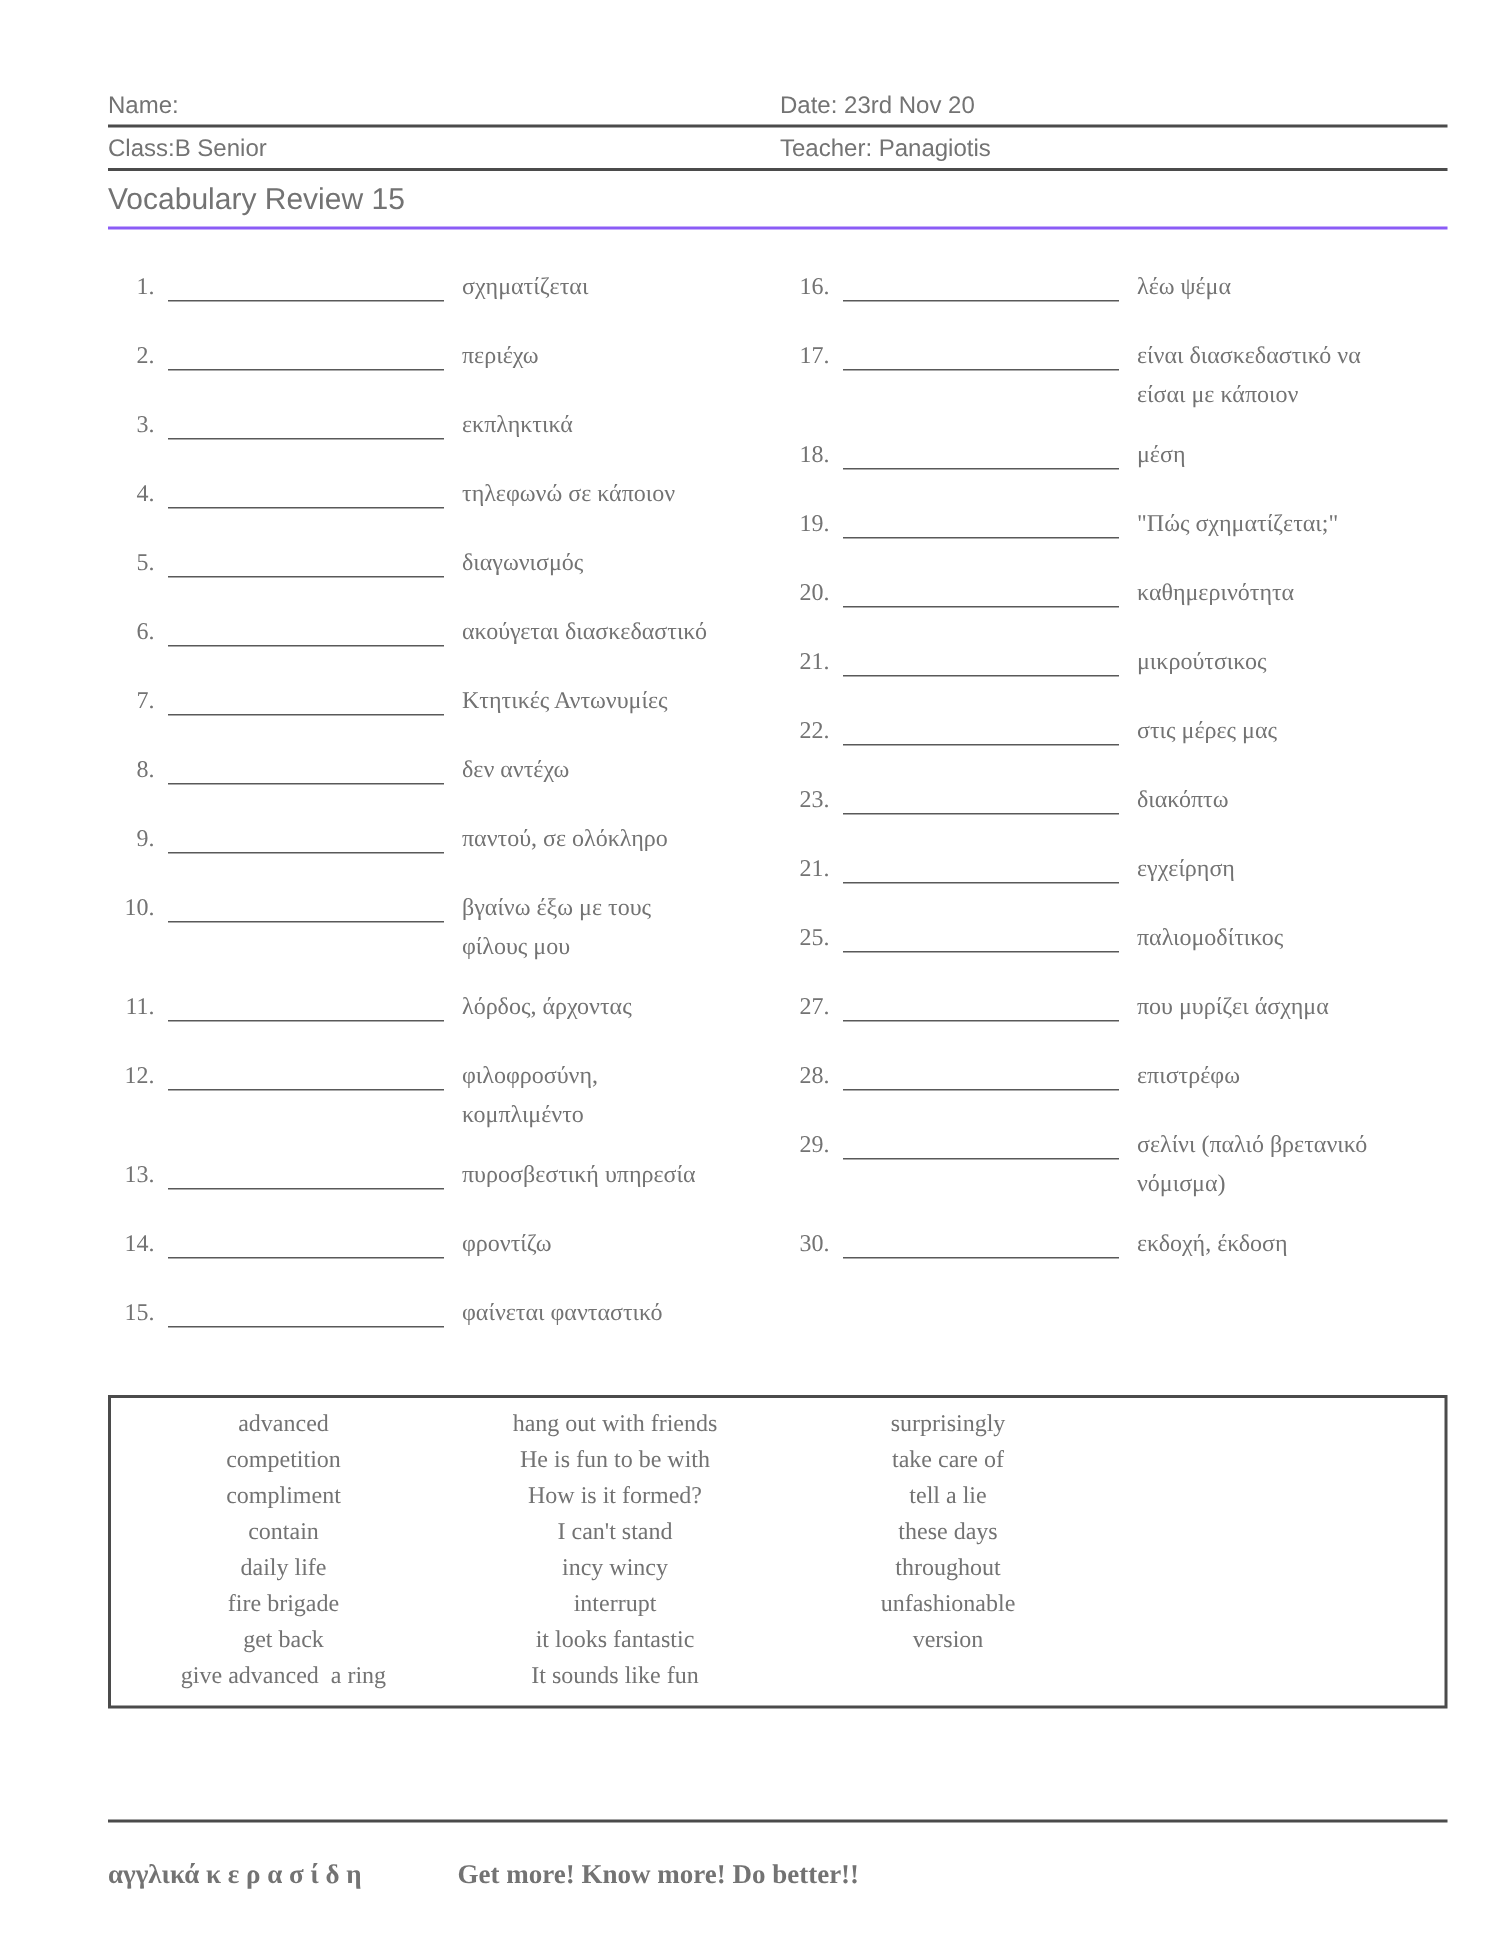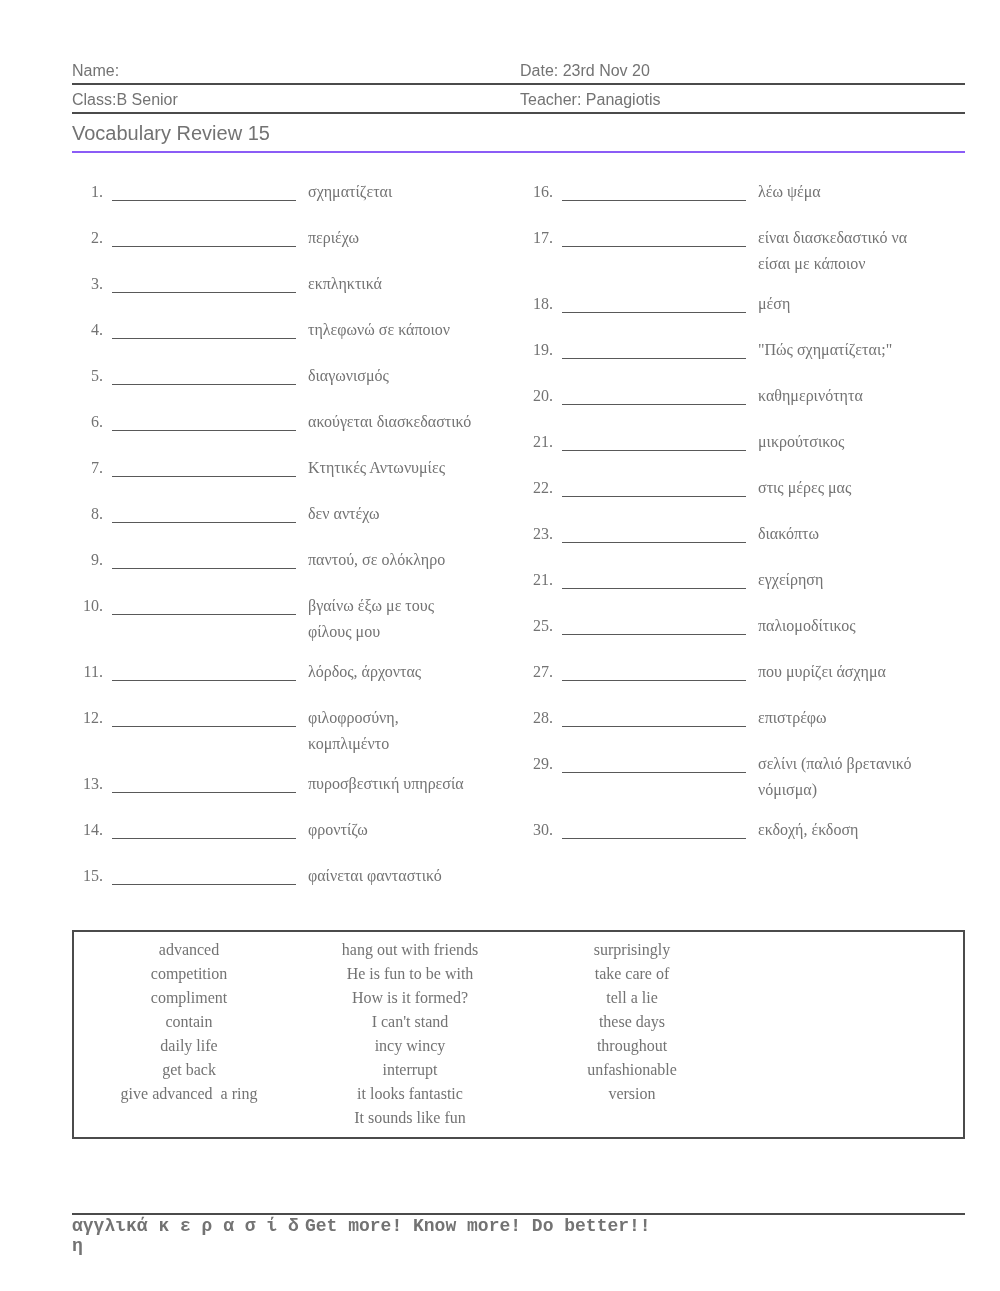--- a/index.html
+++ b/index.html
@@ -63,23 +63,23 @@
   }
   .bank-col { flex: none; }
   .bank-col:nth-child(1) { width: 222px; }
   .bank-col:nth-child(2) { width: 220px; }
   .bank-col:nth-child(3) { width: 224px; }
   .bank-col:nth-child(4) { flex: 1; }
   .bank-entry { white-space: pre-wrap; text-align: center; }
   .footer {
     border-top: 2px solid #4b4b4b;
     margin-top: 74px;
-    padding-top: 1px;
+    padding-top: 24px;
     display: flex;
-    font-family: Liberation Mono, monospace;
+    font-family: Liberation Serif, serif;
     font-weight: bold;
     font-size: 18px;
   }
   .brand { width: 233px; flex: none; }
 </style>
 </head>
 <body>
 
 <div class="page">
 
@@ -309,20 +309,21 @@
       </div>
   </div>
 
   <div class="bank" id="bank">
       <div class="bank-col">
         <div class="bank-entry">advanced</div>
         <div class="bank-entry">competition</div>
         <div class="bank-entry">compliment</div>
         <div class="bank-entry">contain</div>
         <div class="bank-entry">daily life</div>
+        <div class="bank-entry">fire brigade</div>
         <div class="bank-entry">get back</div>
         <div class="bank-entry">give advanced  a ring</div>
       </div>
       <div class="bank-col">
         <div class="bank-entry">hang out with friends</div>
         <div class="bank-entry">He is fun to be with</div>
         <div class="bank-entry">How is it formed?</div>
         <div class="bank-entry">I can't stand</div>
         <div class="bank-entry">incy wincy</div>
         <div class="bank-entry">interrupt</div>

